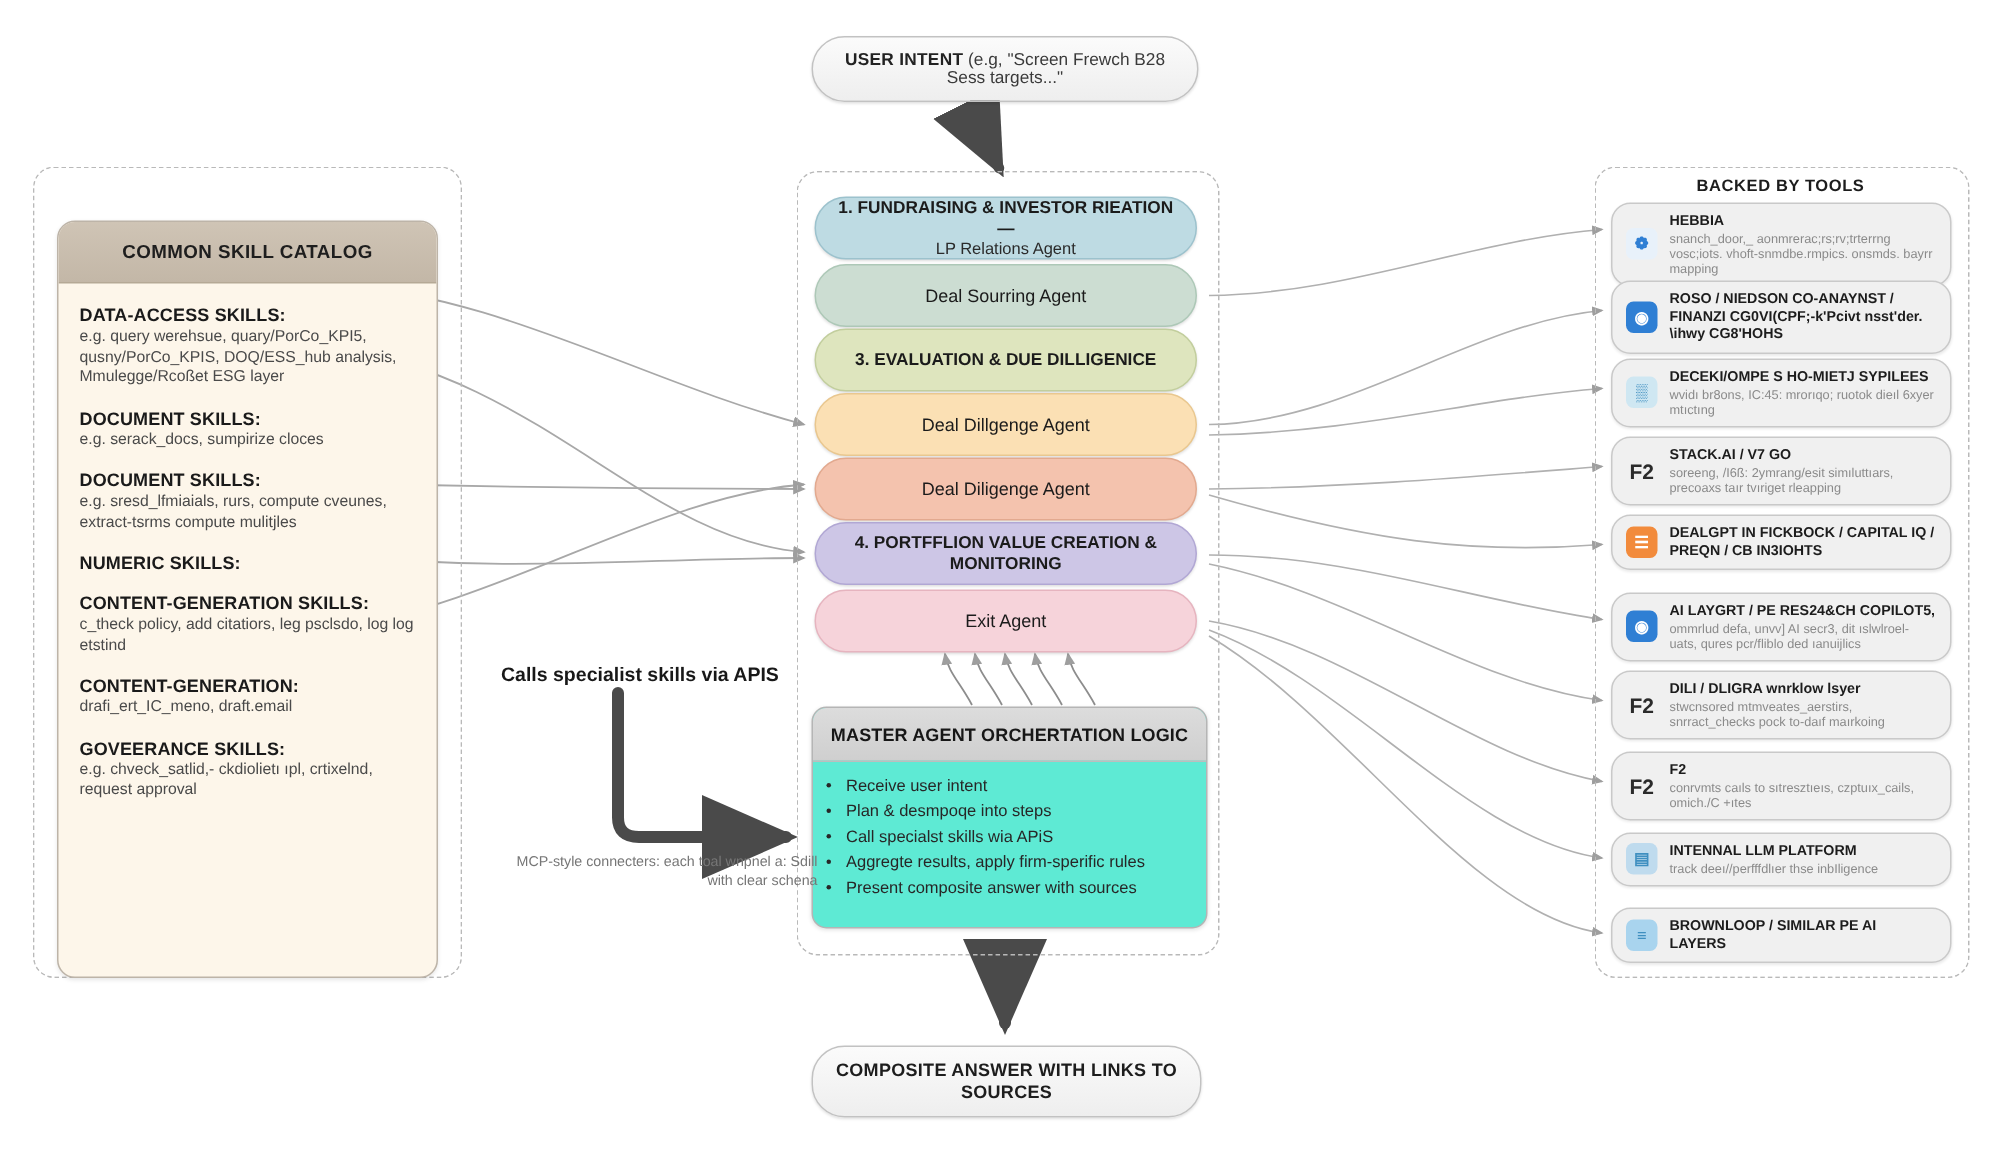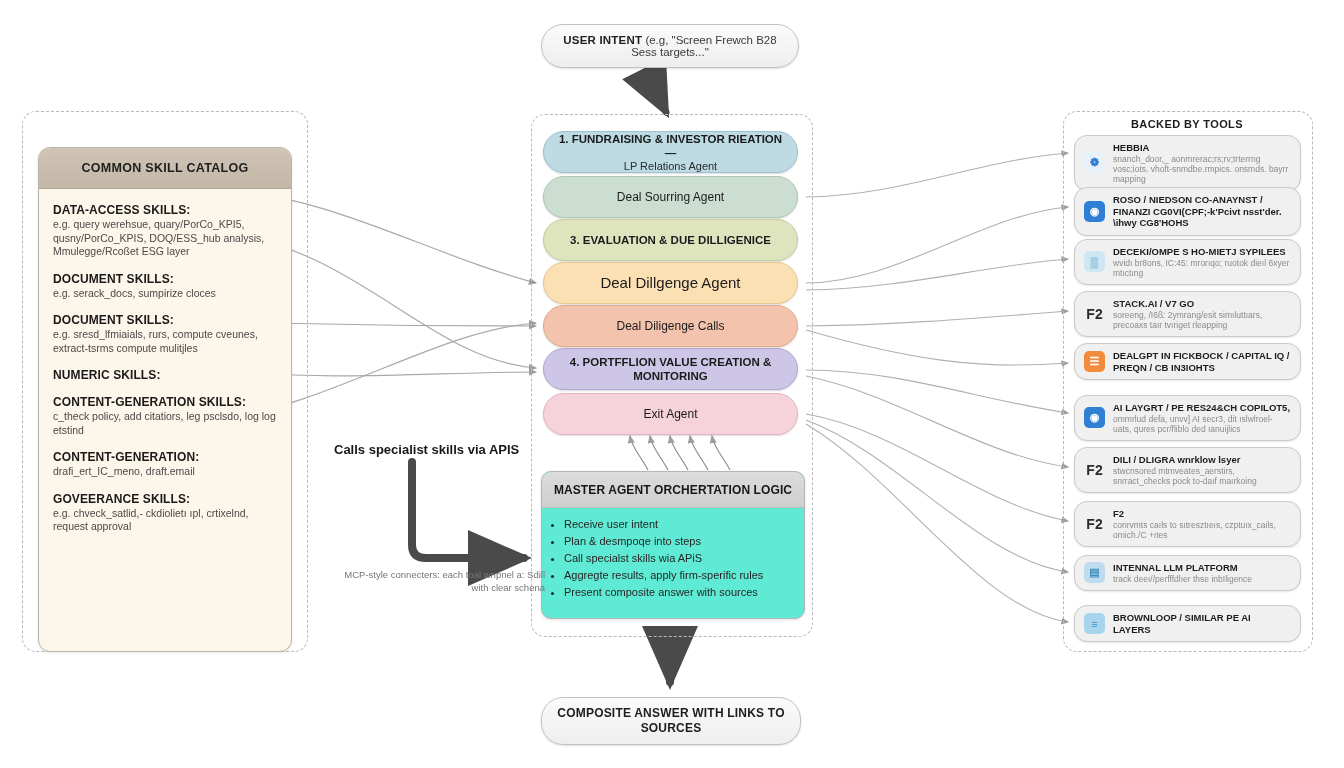--- a/index.html
+++ b/index.html
@@ -234,24 +234,24 @@
       <div class="sub">LP Relations Agent</div>
     </div>
   </div>
   <div class="agent plain" id="agent-1">
     <div class="head" style="font-weight:normal;font-size:12px">Deal Sourring Agent</div>
   </div>
   <div class="agent" id="agent-2">
     <div class="head">3. EVALUATION &amp; DUE DILLIGENICE</div>
   </div>
   <div class="agent plain" id="agent-3">
-    <div class="head" style="font-weight:normal;font-size:15px">Deal Dillgenge Agent</div>
+    <div class="head" style="font-weight:normal;font-size:12px">Deal Dillgenge Agent</div>
   </div>
   <div class="agent plain" id="agent-4">
-    <div class="head" style="font-weight:normal;font-size:12px">Deal Diligenge Calls</div>
+    <div class="head" style="font-weight:normal;font-size:12px">Deal Diligenge Agent</div>
   </div>
   <div class="agent" id="agent-5">
     <div class="head">4. PORTFFLION VALUE CREATION &amp; MONITORING</div>
   </div>
   <div class="agent plain" id="agent-6">
     <div class="head" style="font-weight:normal;font-size:12px">Exit Agent</div>
   </div>
 
   <div id="master-box">
     <div class="mhead">MASTER AGENT ORCHERTATION LOGIC</div>

